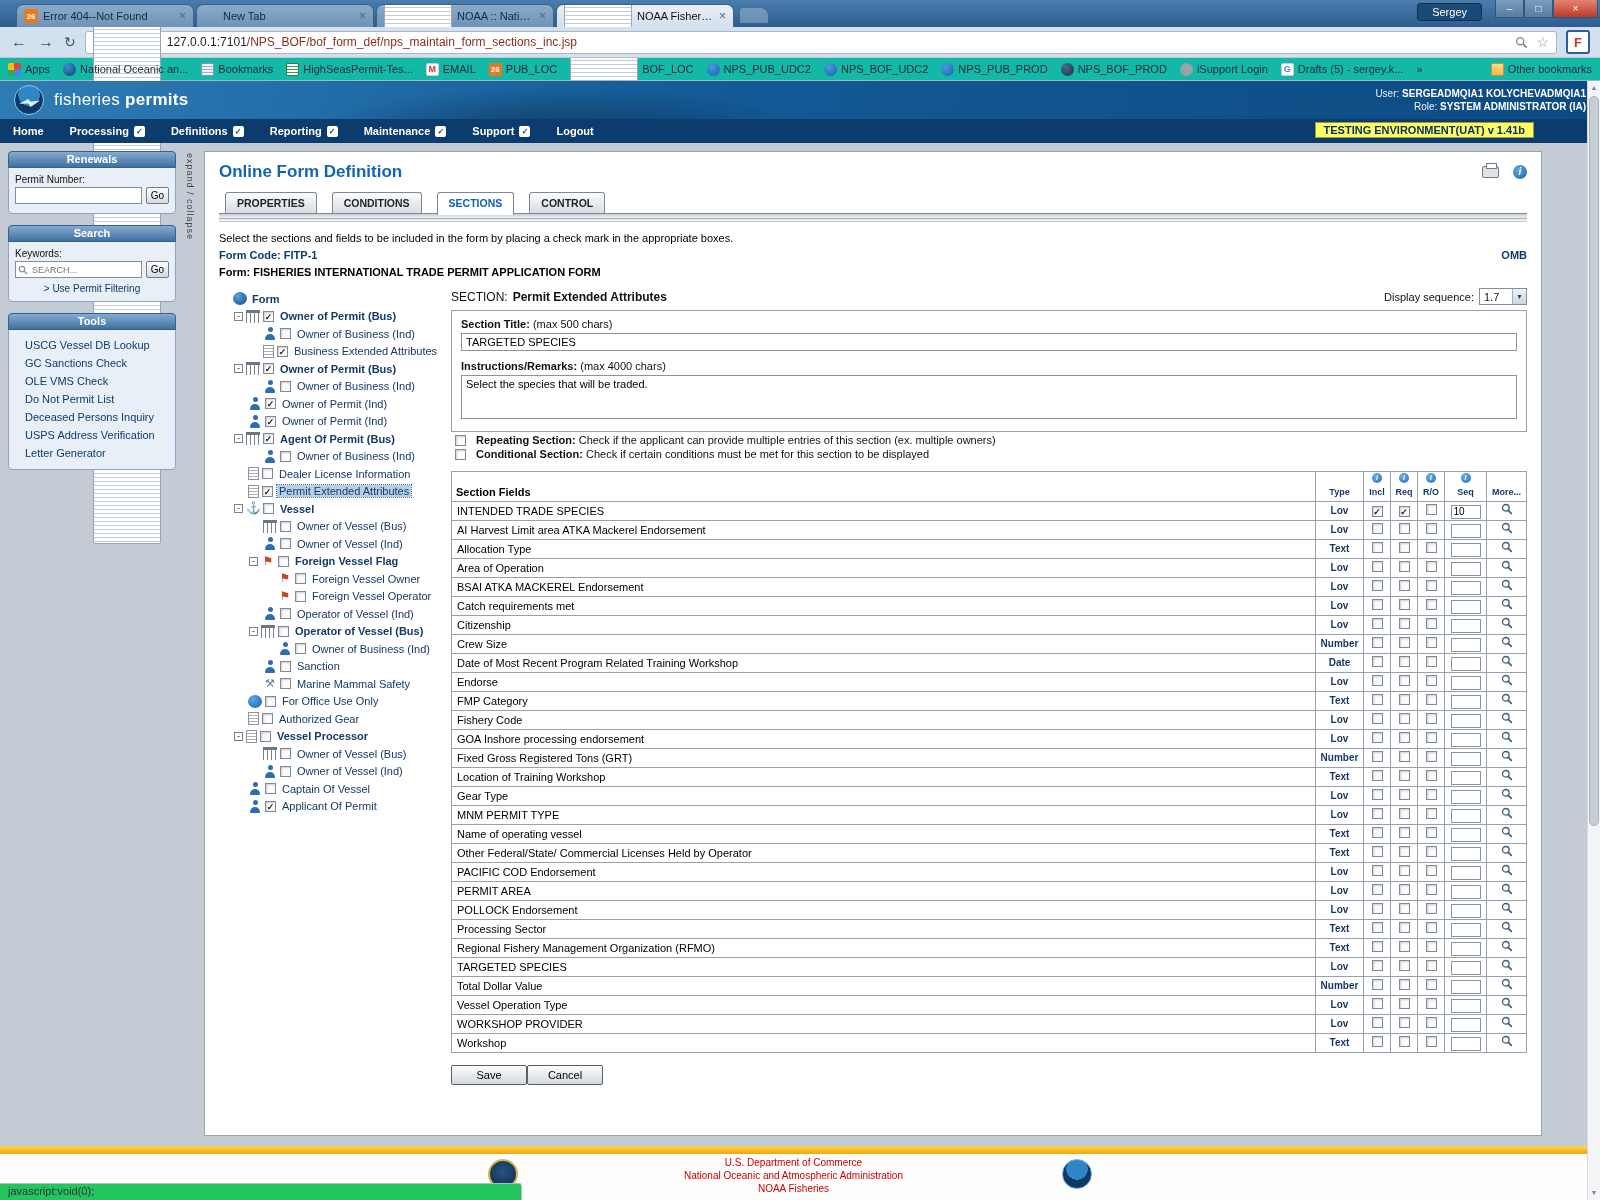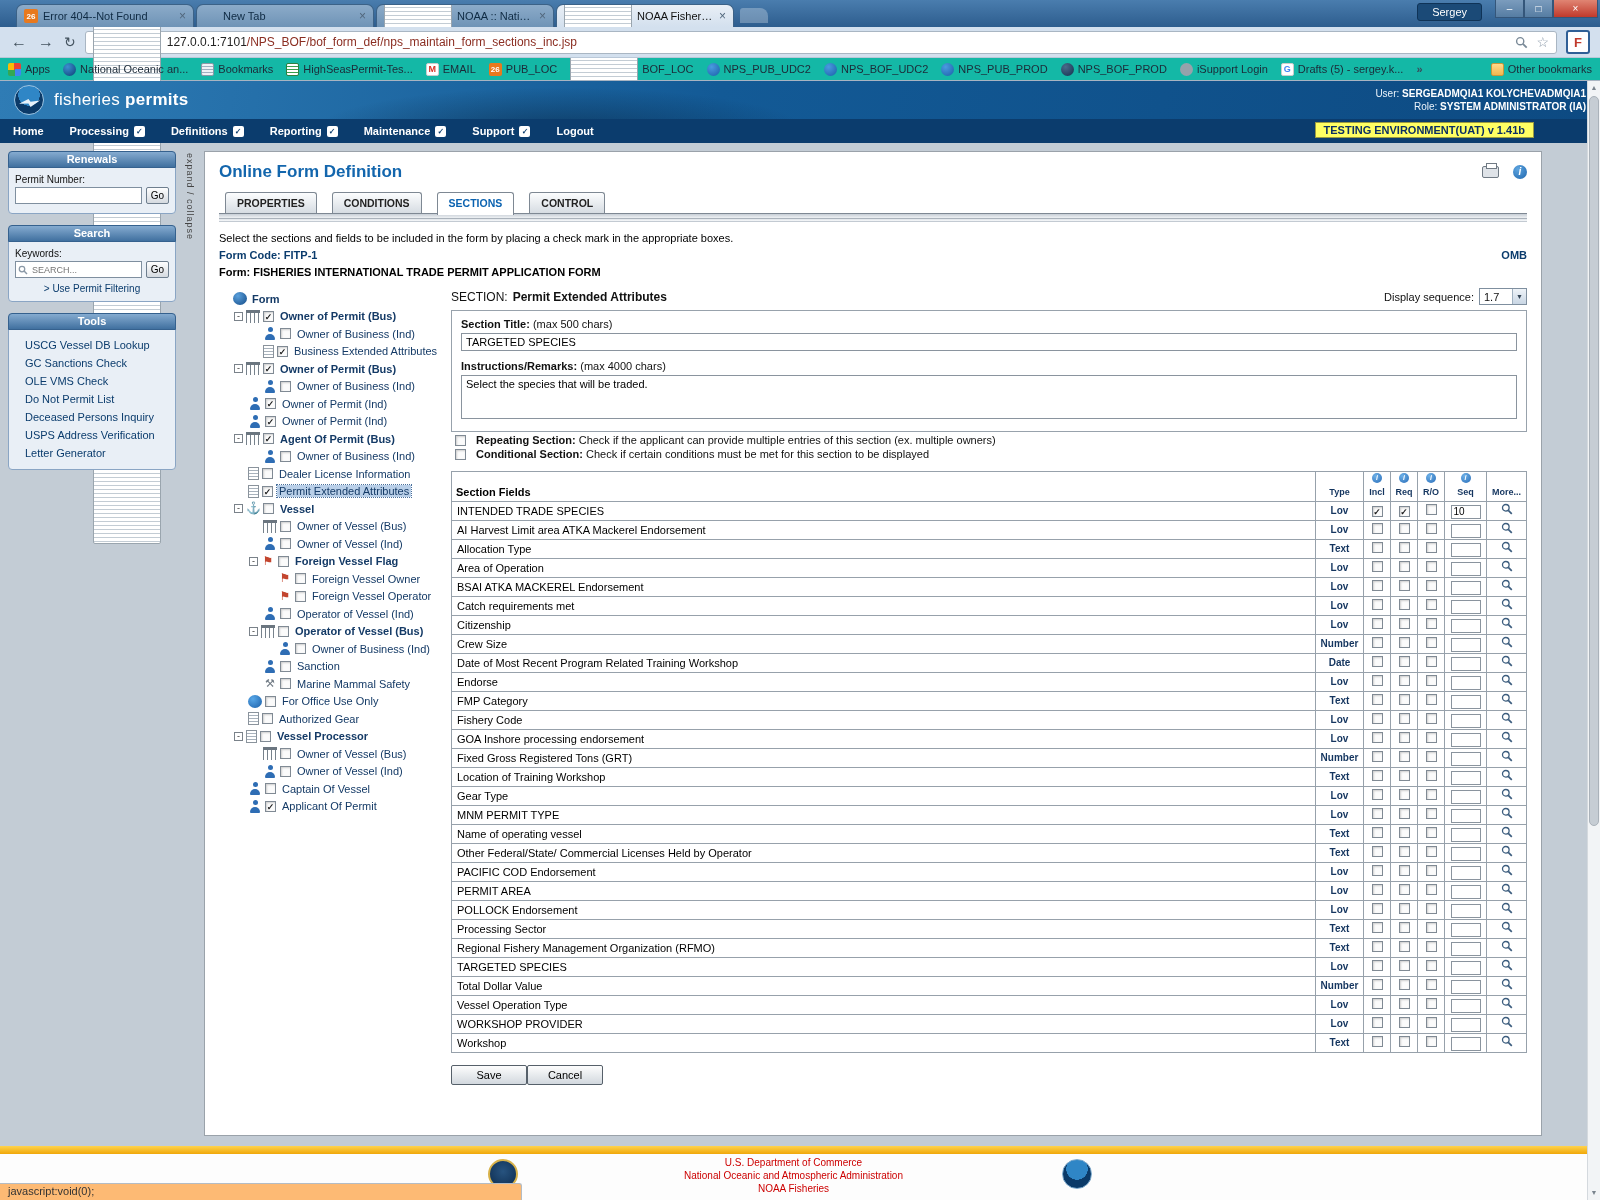--- a/index.html
+++ b/index.html
@@ -188,21 +188,21 @@
   border:1px solid #56606a;border-radius:2px;font-family:inherit;cursor:pointer}
 
 
 .gold-bar{height:8px;background:linear-gradient(#ffd34d,#f0a70a);width:calc(100% - 13px)}
 .site-footer{height:46px;background:#fdfdfd;position:relative;width:calc(100% - 13px);text-align:center;padding-top:2px}
 .footer-link{color:#c00;font-size:10px;line-height:13px;cursor:pointer}
 .doc-seal{position:absolute;left:488px;top:5px;width:30px;height:30px;border-radius:50%;
   background:radial-gradient(circle at 50% 40%,#27537f,#0c2b4e);border:2px solid #d8b24a}
 .noaa-seal{position:absolute;left:1062px;top:5px;width:30px;height:30px;border-radius:50%;
   background:radial-gradient(circle at 50% 32%,#2f86c6 0 45%,#0b3a68 46%);border:1px solid #7aa8cc}
-.status-bar{position:absolute;left:0;bottom:0;width:522px;height:17px;background:#fdba74;border:1px solid #b4bcc4;
+.status-bar{position:absolute;left:0;bottom:0;width:522px;height:17px;background:#22c55e;border:1px solid #b4bcc4;
   border-left:none;border-bottom:none;font-size:11px;color:#333;padding:1px 8px;border-top-right-radius:3px;z-index:6}
 
 
 .v-scrollbar{position:absolute;top:81px;right:0;width:13px;height:1119px;background:#f2f4f6;border-left:1px solid #d4d9de;z-index:5}
 .v-scrollbar .arr{height:14px;font-size:7px;color:#7a848e;text-align:center;line-height:14px;cursor:pointer}
 .v-scrollbar .arr.down{position:absolute;bottom:0;width:100%}
 .v-scrollbar .thumb{position:absolute;top:15px;left:1px;width:10px;height:730px;background:#c6cdd4;border:1px solid #aab2ba;border-radius:5px;cursor:grab}
 </style>
 </head>
 <body>

